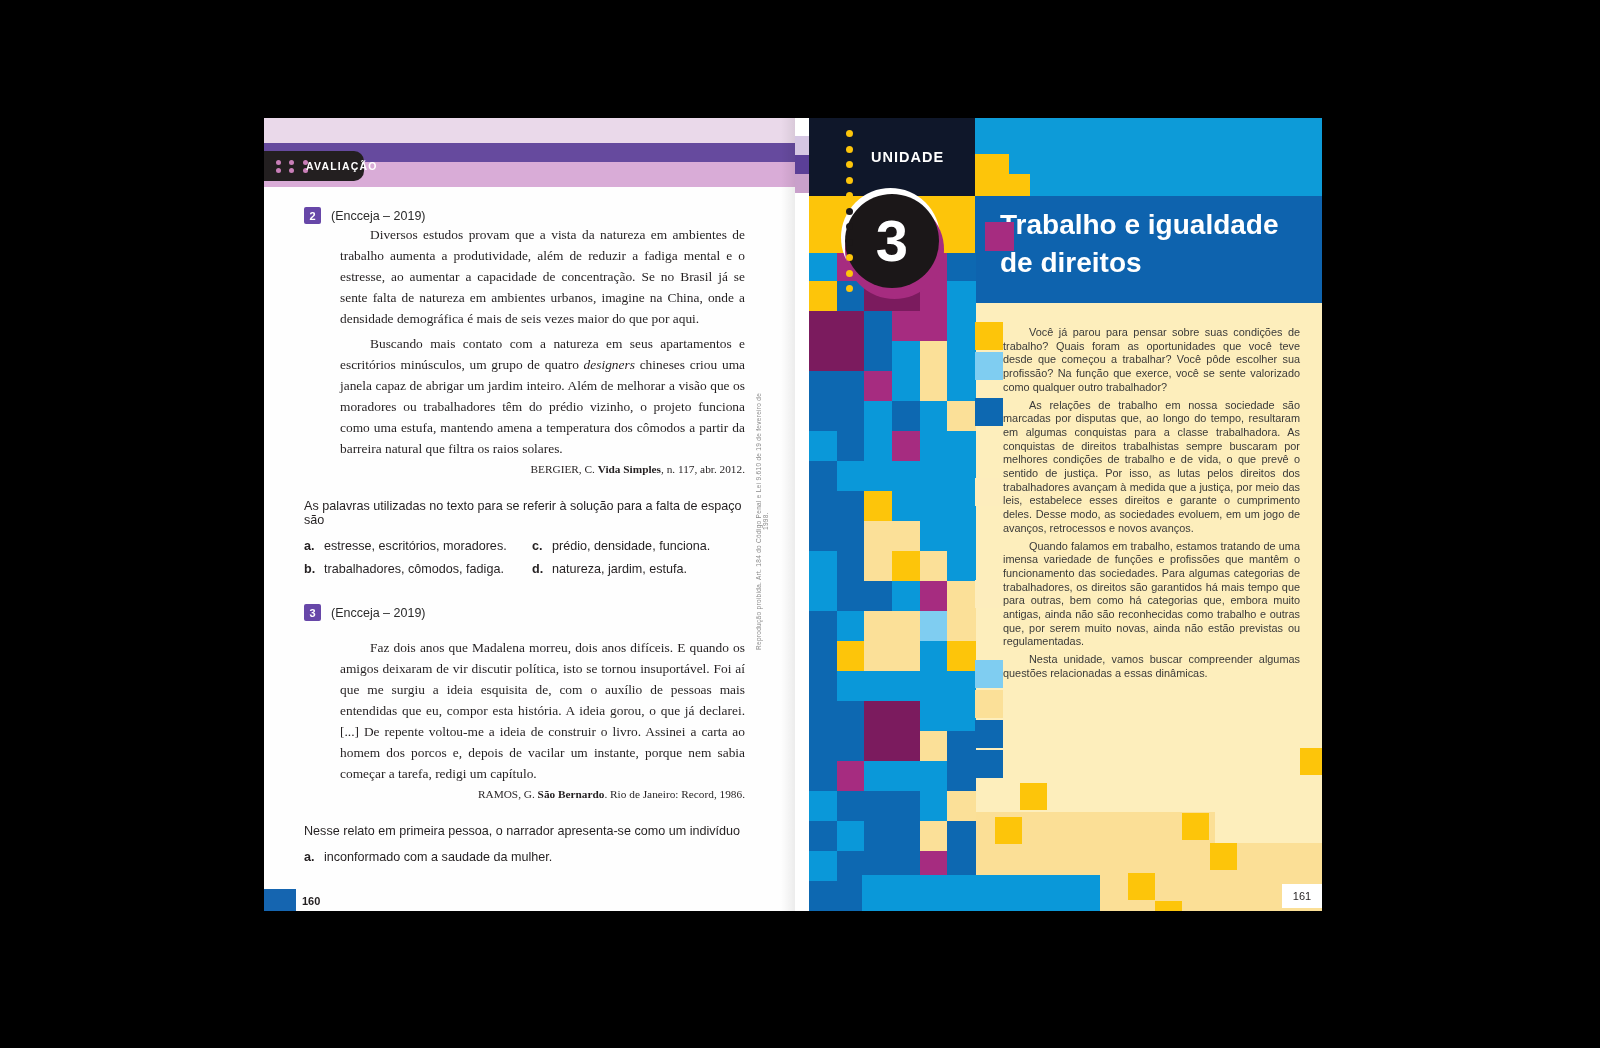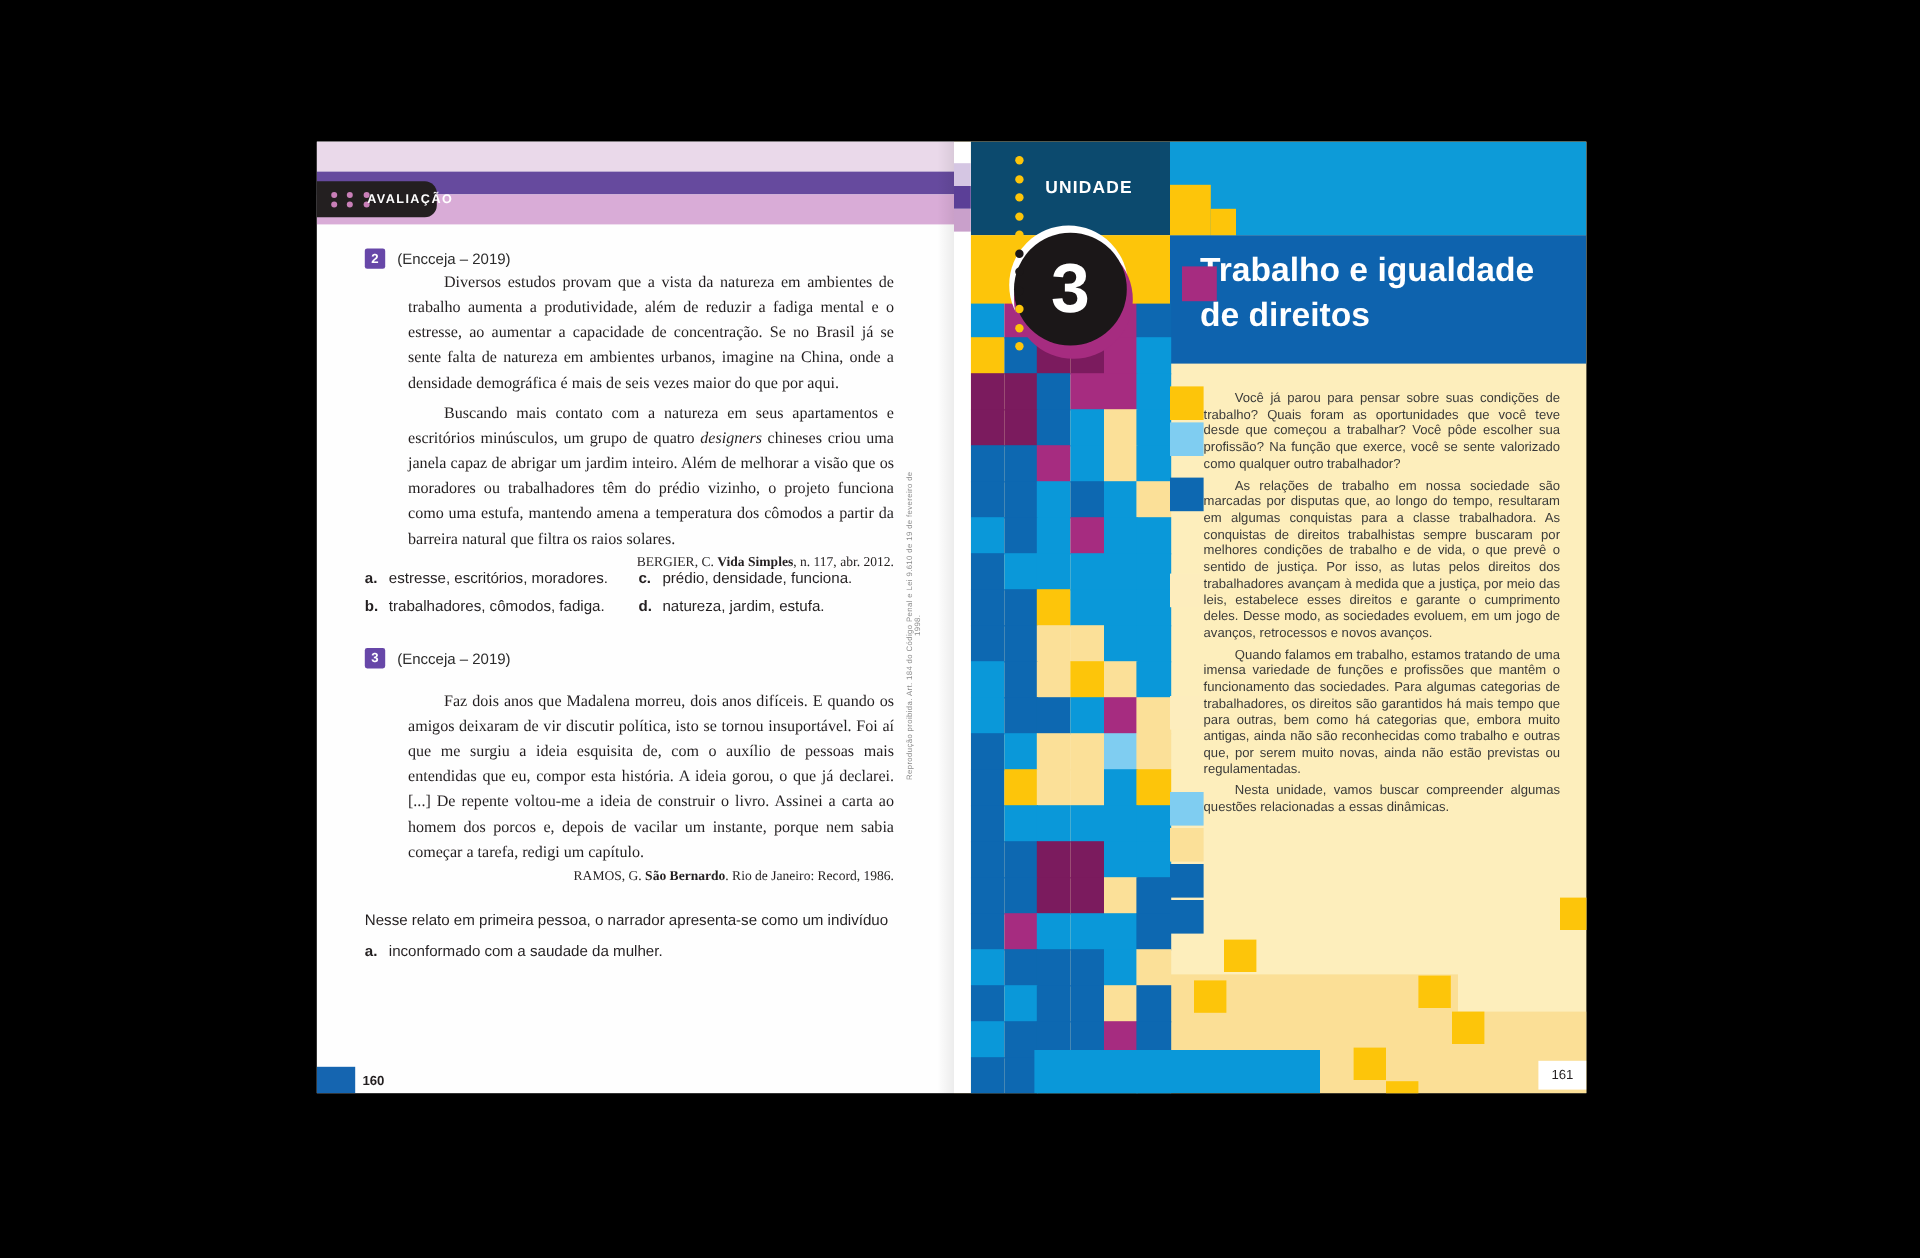--- a/index.html
+++ b/index.html
@@ -41,21 +41,21 @@
                writing-mode:vertical-rl;transform:rotate(180deg);letter-spacing:.3px;text-align:center;}
   #lp-spine{position:absolute;right:0;top:0;width:14px;height:100%;
             background:linear-gradient(to right,rgba(0,0,0,0),rgba(0,0,0,.07));}
   
   #right-page{position:absolute;left:795px;top:118px;width:527px;height:793px;background:#fdeebc;overflow:hidden;}
   #rp-gutter{position:absolute;left:0;top:0;width:14px;height:100%;background:#fff;}
   .gut-sq{position:absolute;left:0;width:14px;height:19px;}
   #rp-topblue{position:absolute;left:180px;top:0;width:347px;height:78px;background:#0d9bd8;}
   #rp-titleband{position:absolute;left:180px;top:78px;width:347px;height:107px;background:#0e63ae;}
   #rp-title{position:absolute;left:205px;top:88px;color:#fff;font-weight:bold;font-size:28px;line-height:38px;}
-  #rp-unit-box{position:absolute;left:14px;top:0;width:166px;height:78px;background:#0c4a6e;text-align:center;}
+  #rp-unit-box{position:absolute;left:14px;top:0;width:166px;height:78px;background:#0f172a;text-align:center;}
   #rp-unit-label{position:absolute;left:62px;top:31px;color:#fff;font-weight:bold;font-size:14.5px;letter-spacing:1px;}
   #rp-yellowblock{position:absolute;left:14px;top:78px;width:166px;height:57px;background:#fdc50a;}
   #rp-title-yellow{position:absolute;left:180px;top:36px;width:34px;height:42px;background:#fdc50a;}
   #rp-title-yellow2{position:absolute;left:214px;top:56px;width:21px;height:22px;background:#fdc50a;}
   #rp-seam-magenta{position:absolute;left:190px;top:104px;width:29px;height:29px;background:#a62c80;}
   #mosaic{position:absolute;left:14px;top:133px;width:166px;height:660px;}
   #mosaic i{position:absolute;display:block;}
   #rp-dots{position:absolute;left:51px;top:0;width:8px;height:200px;}
   #rp-dots i{position:absolute;left:0;width:7px;height:7px;border-radius:50%;}
   #circ-white{position:absolute;left:46px;top:70px;width:99px;height:99px;border-radius:50%;background:#fff;}
@@ -101,20 +101,21 @@
       <div class="q-head">
         <span class="q-num">2</span>
         <span class="q-src">(Encceja – 2019)</span>
       </div>
       <div class="passage">
         <p>Diversos estudos provam que a vista da natureza em ambientes de trabalho aumenta a produtividade, além de reduzir a fadiga mental e o estresse, ao aumentar a capacidade de concentração. Se no Brasil já se sente falta de natureza em ambientes urbanos, imagine na China, onde a densidade demográfica é mais de seis vezes maior do que por aqui.</p>
         <p><span>Buscando mais contato com a natureza em seus apartamentos e escritórios minúsculos, um grupo de quatro </span><i>designers</i><span> chineses criou uma janela capaz de abrigar um jardim inteiro. Além de melhorar a visão que os moradores ou trabalhadores têm do prédio vizinho, o projeto funciona como uma estufa, mantendo amena a temperatura dos cômodos a partir da barreira natural que filtra os raios solares.</span></p>
       </div>
       <div class="citation"><span>BERGIER, C. </span><b>Vida Simples</b><span>, n. 117, abr. 2012.</span></div>
 
+      <div class="stem">As palavras utilizadas no texto para se referir à solução para a falta de espaço são</div>
       <div class="opts2">
         <div class="opt">
             <b>a.</b>
             <span>estresse, escritórios, moradores.</span>
           </div>
         <div class="opt">
             <b>c.</b>
             <span>prédio, densidade, funciona.</span>
           </div>
         <div class="opt">

